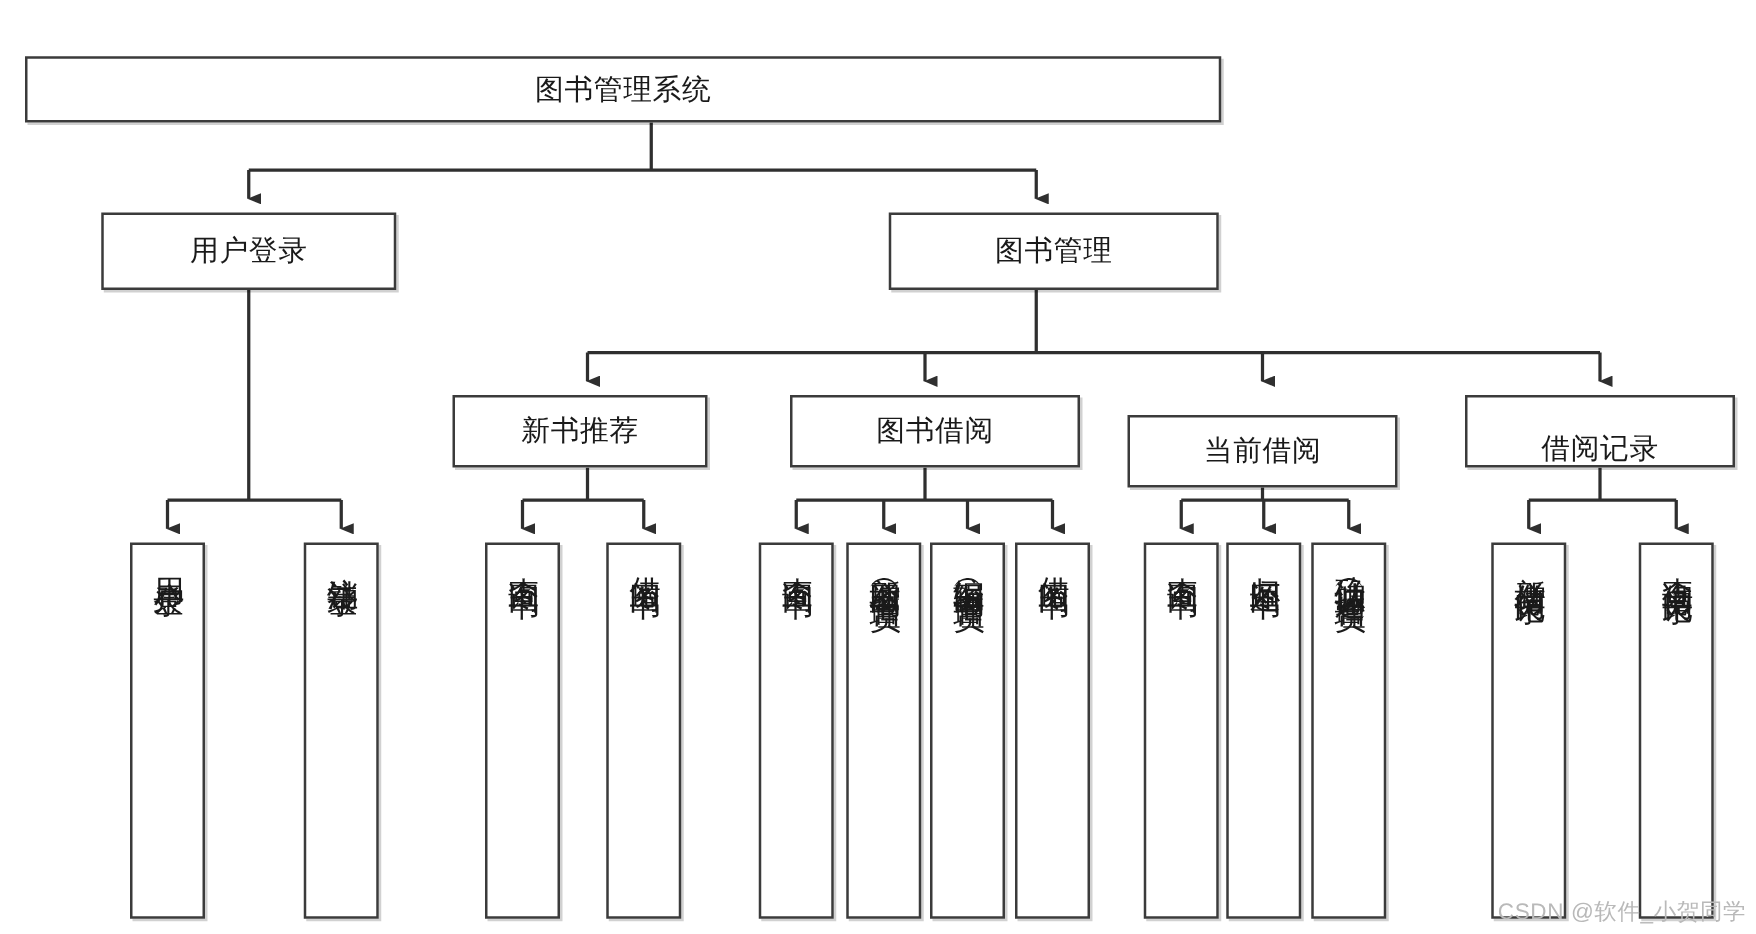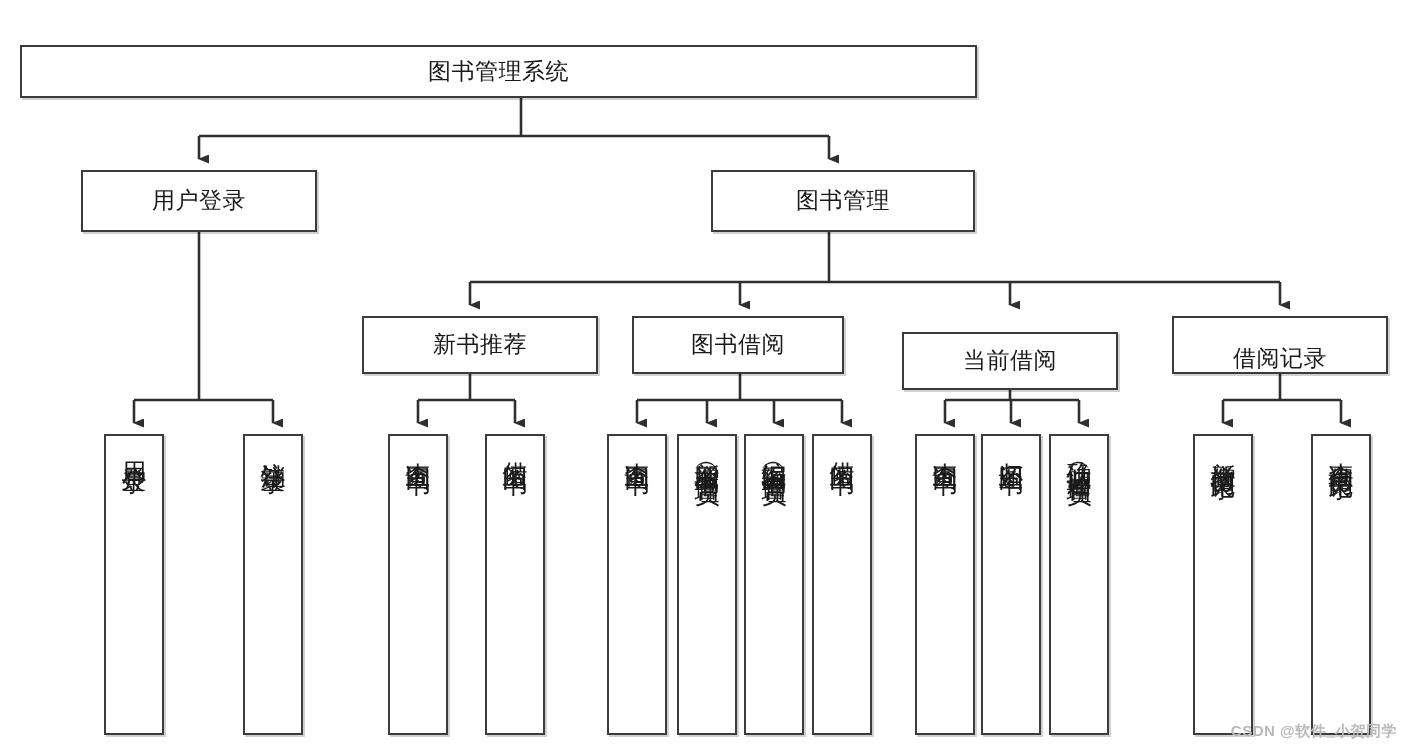--- a/index.html
+++ b/index.html
@@ -53,26 +53,25 @@
     writing-mode: vertical-rl;
     text-orientation: upright;
     font-size: 25px;
     letter-spacing: 3px;
     line-height: 1;
   }
   #watermark {
     position: absolute;
     right: 8px;
     bottom: 6px;
-    font-size: 15px;
+    font-size: 18px;
     color: #b9b9b9;
     letter-spacing: 0.5px;
     white-space: nowrap;
     user-select: none;
-    font-weight: bold;
   }
 </style>
 </head>
 <body>
 
 <div id="diagram-root">
 
   <svg id="edge-layer" viewBox="0 0 1405 747" width="1405" height="747" xmlns="http://www.w3.org/2000/svg">
     <defs>
       <marker id="arrowhead" markerWidth="9" markerHeight="11" refX="4.5" refY="10" orient="auto" markerUnits="userSpaceOnUse">
@@ -121,25 +120,25 @@
   </div>
 
   <div class="node horizontal" style="left: 81px; top: 170px; width: 236px; height: 62px;">
     <span class="node-label">用户登录</span>
   </div>
 
   <div class="node horizontal" style="left: 711px; top: 170px; width: 264px; height: 62px;">
     <span class="node-label">图书管理</span>
   </div>
 
-  <div class="node horizontal" style="left: 362px; top: 316px; width: 236px; height: 58px;">
+  <div class="node horizontal" style="left: 362px; top: 316px; width: 204px; height: 58px;">
     <span class="node-label">新书推荐</span>
   </div>
 
-  <div class="node horizontal" style="left: 632px; top: 316px; width: 212px; height: 58px;">
+  <div class="node horizontal" style="left: 632px; top: 316px; width: 232px; height: 58px;">
     <span class="node-label">图书借阅</span>
   </div>
 
   <div class="node horizontal" style="left: 902px; top: 332px; width: 216px; height: 58px;">
     <span class="node-label">当前借阅</span>
   </div>
 
   <div class="node horizontal" style="left: 1172px; top: 316px; width: 216px; height: 58px; align-items: flex-end;">
     <span class="node-label">借阅记录</span>
   </div>

